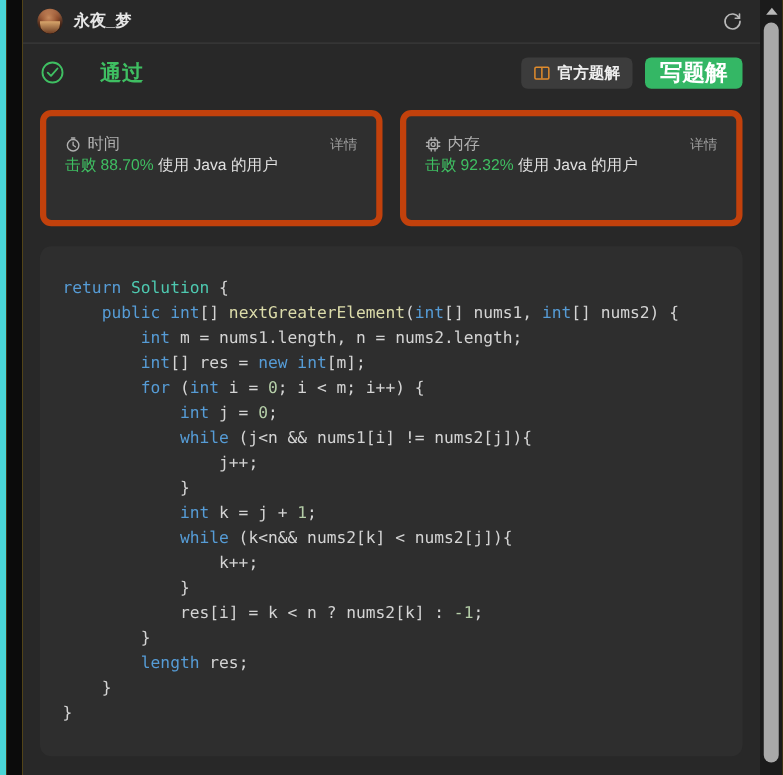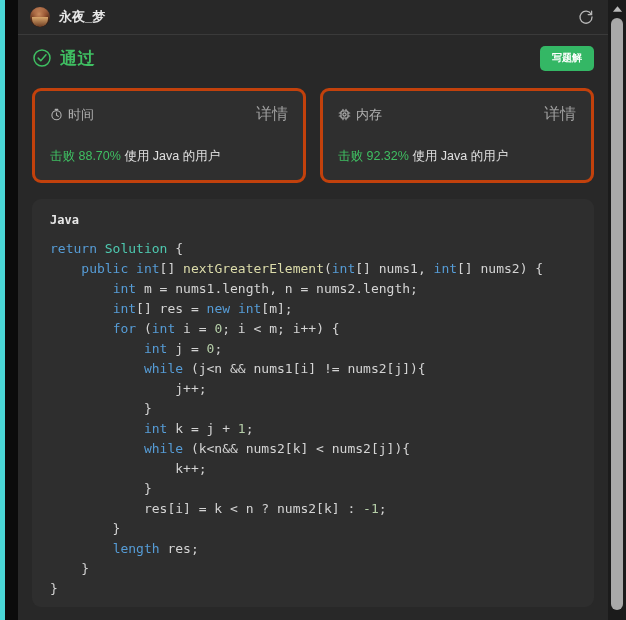--- a/index.html
+++ b/index.html
@@ -62,62 +62,62 @@
     width: 18px; height: 18px; color: #b8b8b8;
   }
 
   
   .status-row {
     height: 46px; display: flex; align-items: center;
     padding: 0 14px 0 14px;
   }
   .status-left { display: flex; align-items: center; gap: 8px; }
   .check-icon { width: 20px; height: 20px; display:block; }
-  .status-text { color: #3fbf62; font-size: 17px; font-weight: 700; letter-spacing: .5px; }
+  .status-text { color: #3fbf62; font-size: 17px; font-weight: 700; letter-spacing: .5px; margin-left: 20px; }
   .status-right { margin-left: auto; display: flex; align-items: center; gap: 10px; }
 
   .btn-official {
     display: flex; align-items: center; gap: 6px;
     background: #3c3c3c; color: #efefef;
     border: none; border-radius: 5px;
     height: 25px; padding: 0 10px;
     font-size: 12.5px; font-weight: 700; cursor: pointer;
     font-family: inherit;
   }
   .book-icon { width: 13px; height: 13px; display:block; }
   .btn-write {
     background: #34b765; color: #ffffff;
     border: none; border-radius: 5px;
     height: 25px; padding: 0 12px;
-    font-size: 10px; font-weight: 700; cursor: pointer;
+    font-size: 18px; font-weight: 700; cursor: pointer;
     font-family: inherit;
   }
 
   
   .cards {
     display: flex; gap: 14px;
     padding: 7px 14px 0 14px;
   }
   .card {
     flex: 1 1 0;
     background: #2f2f2f;
-    border: 3px solid #c2410c;
+    border: 5px solid #c2410c;
     border-radius: 9px;
     padding: 13px 15px 15px 15px;
     min-height: 93px;
   }
   .card-top { display: flex; align-items: center; }
   .card-label { color: #b0b0b0; font-size: 13px; display: flex; align-items: center; gap: 5px; }
   .card-ico { width: 13px; height: 13px; display: block; color: #b0b0b0; }
   .card-detail {
-    margin-left: auto; color: #9e9e9e; font-size: 16px; cursor: pointer;
+    margin-left: auto; color: #9e9e9e; font-size: 11px; cursor: pointer;
   }
   .card-value { margin-top: 13px; color: #ffffff; font-weight: 700; font-size: 20px; line-height: 1; }
   .card-unit { font-size: 11.5px; font-weight: 400; color: #dcdcdc; margin-left: 3px; }
-  .card-beat { margin-top: 23px; font-size: 12.5px; color: #e0e0e0; }
+  .card-beat { margin-top: 0; font-size: 12.5px; color: #e0e0e0; }
   .card-beat .hl { color: #3fbf62; font-weight: 400; }
 
   
   .code-card {
     margin: 16px 14px 0 14px;
     background: #2e2e2e;
     border-radius: 9px;
     padding: 12px 0 16px 0;
     height: 408px;
     overflow: hidden;
@@ -183,20 +183,29 @@
       <div class="status-left">
         <span class="check-icon">
           <svg viewBox="0 0 20 20" width="20" height="20" fill="none" stroke="#3fbf62" stroke-width="1.5">
             <circle cx="10" cy="10" r="8"></circle>
             <path d="M6.2 10.1 L8.8 12.7 L14 6.8" stroke-linecap="round" stroke-linejoin="round"></path>
           </svg>
         </span>
         <span class="status-text">通过</span>
       </div>
       <div class="status-right">
+        <button class="btn-official">
+          <span class="book-icon">
+            <svg viewBox="0 0 14 14" width="13" height="13" fill="none" stroke="#e08b2c" stroke-width="1.3">
+              <rect x="1" y="2" width="12" height="10" rx="1"></rect>
+              <path d="M7 2.4 L7 11.6"></path>
+            </svg>
+          </span>
+          <span>官方题解</span>
+        </button>
         <button class="btn-write">写题解</button>
       </div>
     </div>
 
     <div class="cards">
 
       <div class="card">
         <div class="card-top">
           <span class="card-label">
             <span class="card-ico">
@@ -234,21 +243,20 @@
         <div class="card-beat">
           <span class="hl">击败</span>
           <span class="hl">92.32%</span>
           <span>使用 Java 的用户</span>
         </div>
       </div>
 
     </div>
 
     <div class="code-card">
-      <div class="code-lang">Java</div>
       <pre class="code" id="code-block"><span><span class="k">return </span><span class="ty">Solution</span><span class="pl"> {</span></span>
 <span><span class="pl">    </span><span class="k">public </span><span class="k">int</span><span class="pl">[] </span><span class="fn">nextGreaterElement</span><span class="pl">(</span><span class="k">int</span><span class="pl">[] nums1, </span><span class="k">int</span><span class="pl">[] nums2) {</span></span>
 <span><span class="pl">        </span><span class="k">int</span><span class="pl"> m = nums1.length, n = nums2.length;</span></span>
 <span><span class="pl">        </span><span class="k">int</span><span class="pl">[] res = </span><span class="k">new </span><span class="k">int</span><span class="pl">[m];</span></span>
 <span><span class="pl">        </span><span class="k">for</span><span class="pl"> (</span><span class="k">int</span><span class="pl"> i = </span><span class="nu">0</span><span class="pl">; i &lt; m; i++) {</span></span>
 <span><span class="pl">            </span><span class="k">int</span><span class="pl"> j = </span><span class="nu">0</span><span class="pl">;</span></span>
 <span><span class="pl">            </span><span class="k">while</span><span class="pl"> (j&lt;n &amp;&amp; nums1[i] != nums2[j]){</span></span>
 <span><span class="pl">                j++;</span></span>
 <span><span class="pl">            }</span></span>
 <span><span class="pl">            </span><span class="k">int</span><span class="pl"> k = j + </span><span class="nu">1</span><span class="pl">;</span></span>

